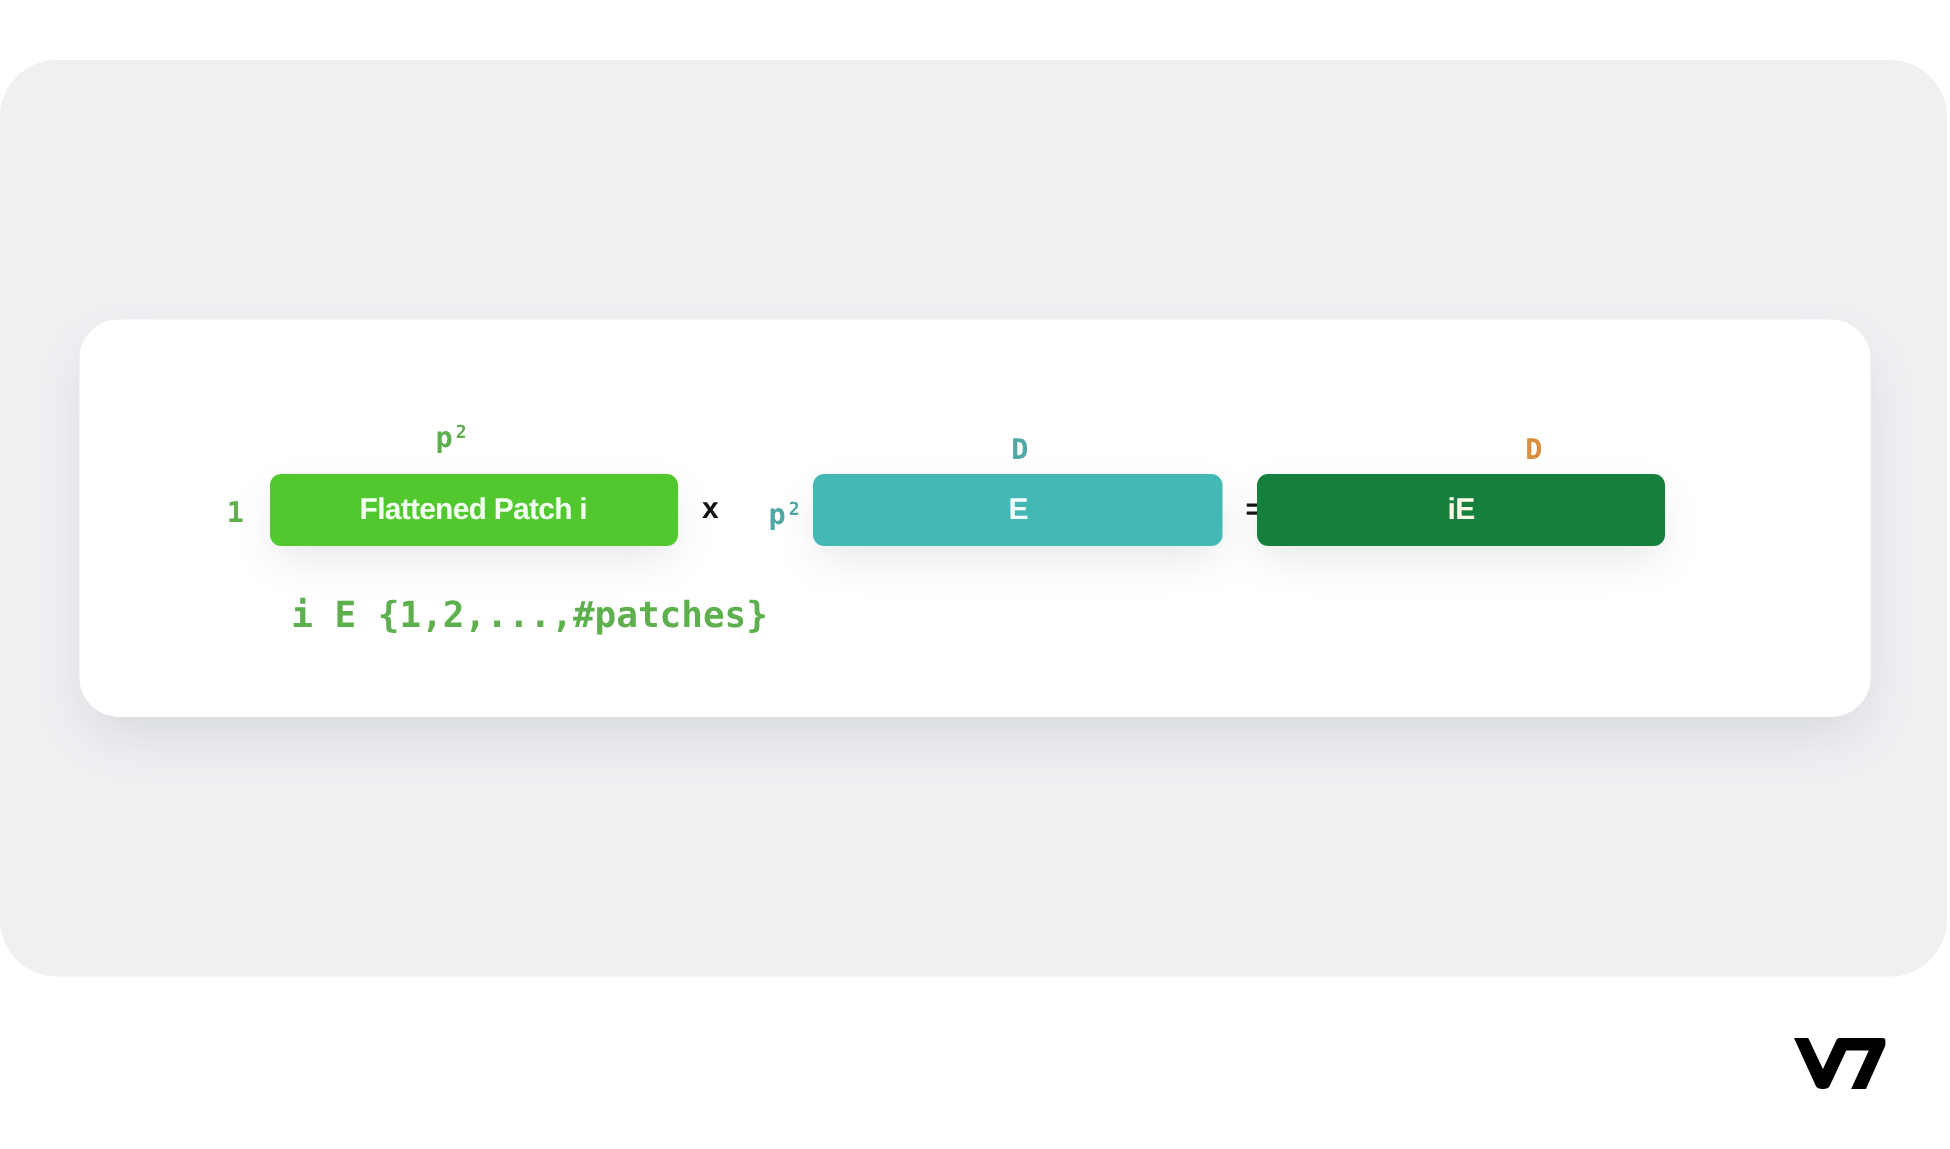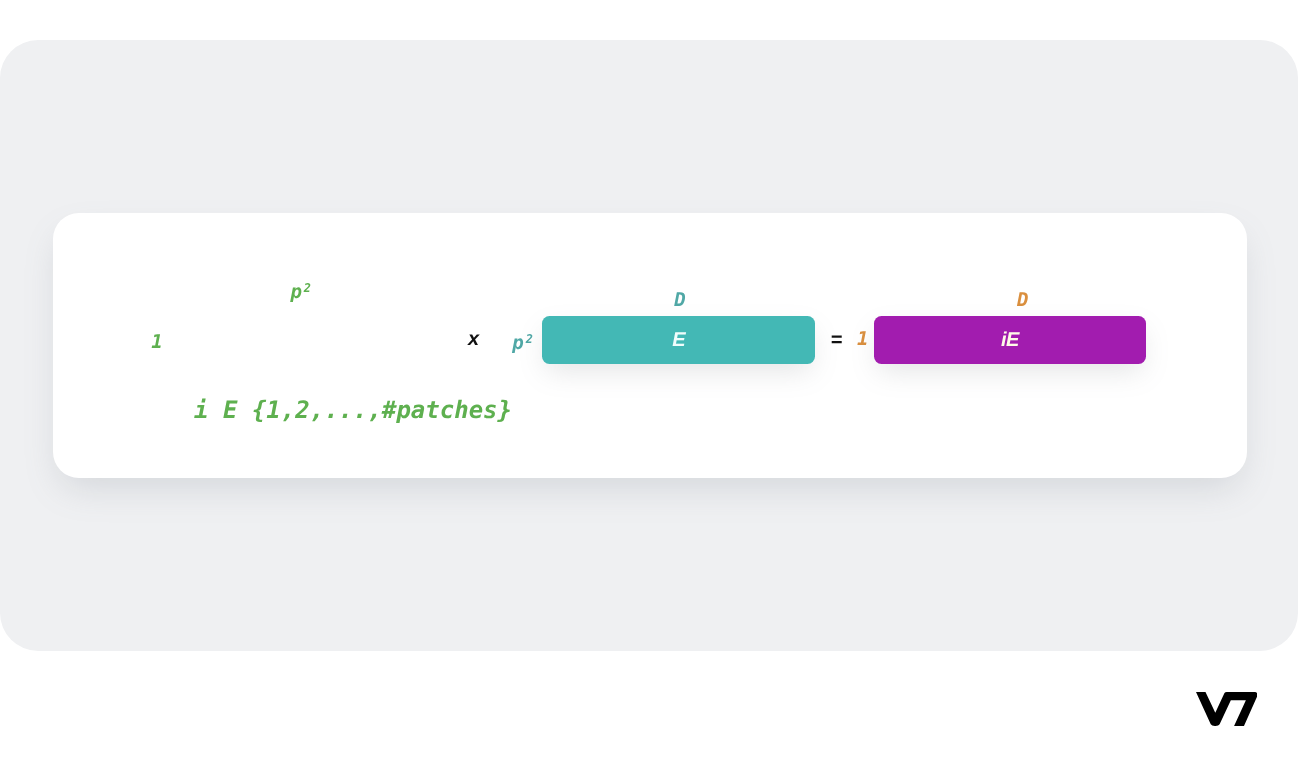--- a/index.html
+++ b/index.html
@@ -2,21 +2,21 @@
 <html><head>
 <meta charset="utf-8">
 <style>
   html, body { margin:0; padding:0; }
   body {
     width:1300px; height:766px; background:#ffffff; overflow:hidden;
     font-family:"Liberation Sans", sans-serif;
     -webkit-font-smoothing:antialiased;
     text-rendering:geometricPrecision;
   }
-  .stage { position:relative; width:1300px; height:766px; overflow:hidden;font-style:italic; }
+  .stage { position:relative; width:1300px; height:766px; overflow:hidden; }
 
   .panel {
     position:absolute; left:0px; top:40px; width:1298px; height:611px;
     background:#eff0f2; border-radius:38px;
   }
   .card {
     position:absolute; left:53px; top:213px; width:1194px; height:265px;
     background:#ffffff; border-radius:26px;
     box-shadow:0 16px 36px -8px rgba(110,118,130,0.22);
   }
@@ -25,21 +25,21 @@
 
   .box {
     position:absolute; top:316px; height:48px; border-radius:7.5px;
     box-shadow:0 11px 28px -4px rgba(118,124,132,0.20);
     display:flex; align-items:center; justify-content:center; padding-top:1.5px; box-sizing:border-box;
     color:#f3fff0; font-weight:700; font-size:20px; letter-spacing:-0.5px;
     font-family:"Liberation Sans", sans-serif;
   }
   .box-green { left:179.5px; width:272px; background:#52c82f; }
   .box-teal  { left:542.4px; width:272.8px; background:#43b8b5; color:#f0fdfc; }
-  .box-orange{ left:874px; width:272px; background:#a21caf; color:#fffae8; }
+  .box-orange{ left:838px; width:272px; background:#15803d; color:#fffae8; }
 
   .lbl {
     position:absolute; font-family:"DejaVu Sans Mono", monospace;
     font-weight:700; font-size:19px; white-space:nowrap; line-height:1;
   }
   .lbl .sup { font-size:12px; vertical-align:baseline; position:relative; top:-5.9px; margin-left:2px; }
 
   .c-green  { color:#5eb04f; }
   .c-teal   { color:#50a8a6; }
   .c-orange { color:#da8f3e; }
@@ -60,20 +60,23 @@
 <body>
 
 <div class="stage">
   <div class="panel"></div>
   <div class="card"></div>
 
   <div class="equation">
 
     <div class="lbl c-green" style="left:290.4px; top:282.8px;"><span>p</span><span class="sup">2</span></div>
     <div class="lbl c-green" style="left:151.2px; top:332.5px;"><span>1</span></div>
+    <div class="box box-green">
+      <span>Flattened Patch i</span>
+    </div>
 
     <div class="op" style="left:468px; top:328.6px;"><span>x</span></div>
 
     <div class="lbl c-teal" style="left:674.2px; top:291.2px;"><span>D</span></div>
     <div class="lbl c-teal" style="left:512.3px; top:334.0px;"><span>p</span><span class="sup">2</span></div>
     <div class="box box-teal">
       <span>E</span>
     </div>
 
     <div class="op" style="left:830.4px; top:329.8px;"><span>=</span></div>

